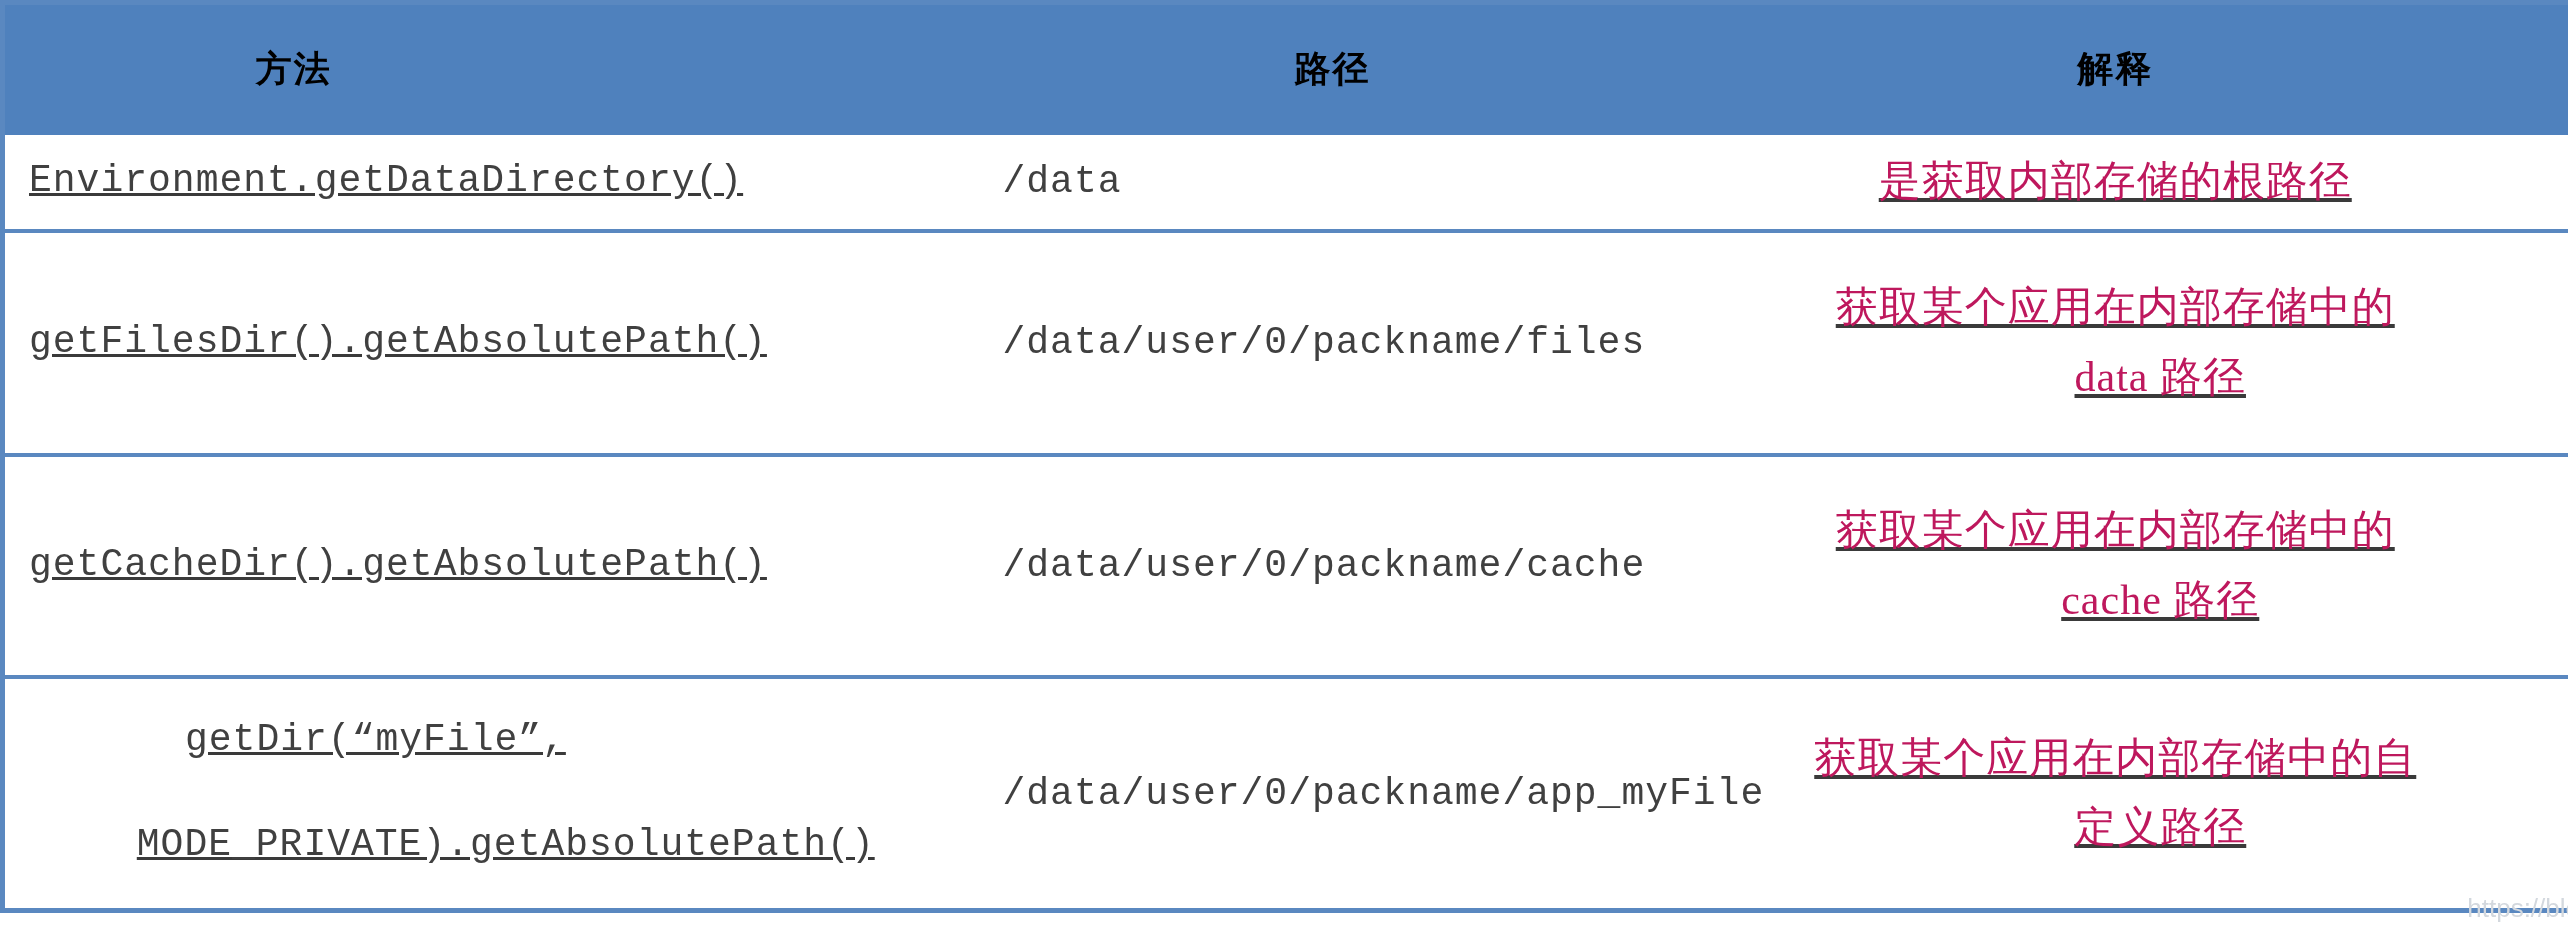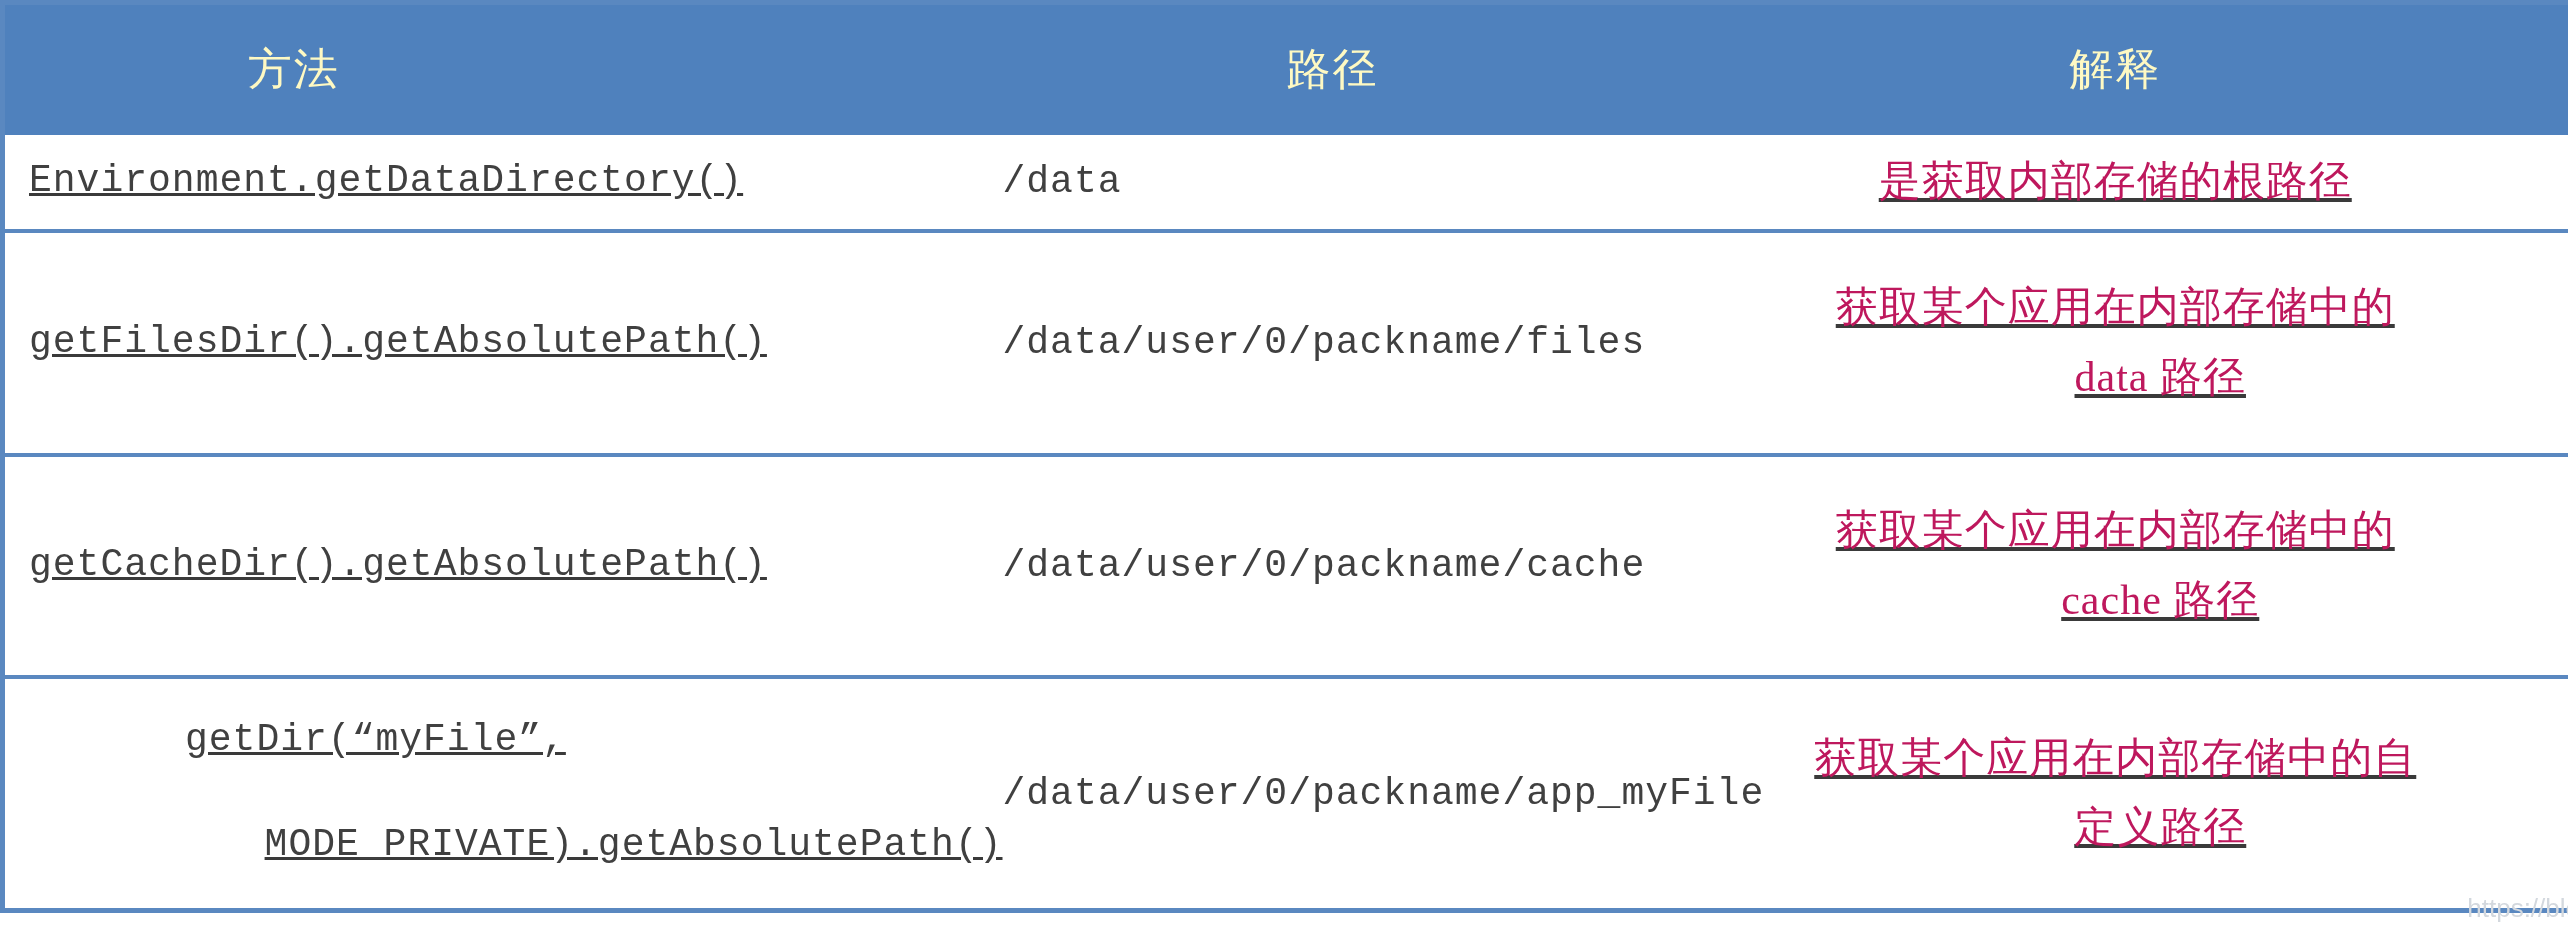--- a/index.html
+++ b/index.html
@@ -33,23 +33,23 @@
 
   table.storage-table col.c-method { width: 1000px; }
   table.storage-table col.c-path   { width: 660px; }
   table.storage-table col.c-desc   { width: 908px; }
 
   thead tr.header-row {
     background: #4f81bd;
     height: 132px;
   }
   thead th {
-    color: #fef9c3;
-    font-weight: normal;
-    font-size: 44px;
+    color: #000000;
+    font-weight: bold;
+    font-size: 36px;
     font-family: "Liberation Serif", "DejaVu Serif", serif;
     text-align: center;
     vertical-align: middle;
     padding: 0;
     letter-spacing: 2px;
     border: none;
   }
   thead th.th-method { padding-right: 420px; }
   thead th.th-path   { padding-right: 0px; }
   thead th.th-desc   { padding-right: 0px; }
@@ -80,21 +80,21 @@
     font-family: "Liberation Serif", "DejaVu Serif", serif;
     font-size: 42px;
     letter-spacing: 1px;
     color: #be185d;
   }
 
   td.method-cell { text-align: left; padding-left: 24px; }
   td.method-cell.centered { text-align: center; padding-left: 0; }
   td.method-cell .line { display: block; line-height: 1.55; }
   td.method-cell .line.indent-a { padding-left: 180px; text-align: left; }
-  td.method-cell .line.indent-b { padding-left: 4px; text-align: right; margin-top: 46px; }
+  td.method-cell .line.indent-b { padding-left: 4px; text-align: center; margin-top: 46px; }
 
   td.path-cell { text-align: left; }
   td.path-cell .mono { display: inline-block; }
 
   td.desc-cell { text-align: center; padding: 0 20px; }
   td.desc-cell .line { display: block; line-height: 1.65; }
   td.desc-cell .line.second { padding-left: 90px; }
 
   .row-h1 { height: 96px; }
   .row-h2 { height: 224px; }

